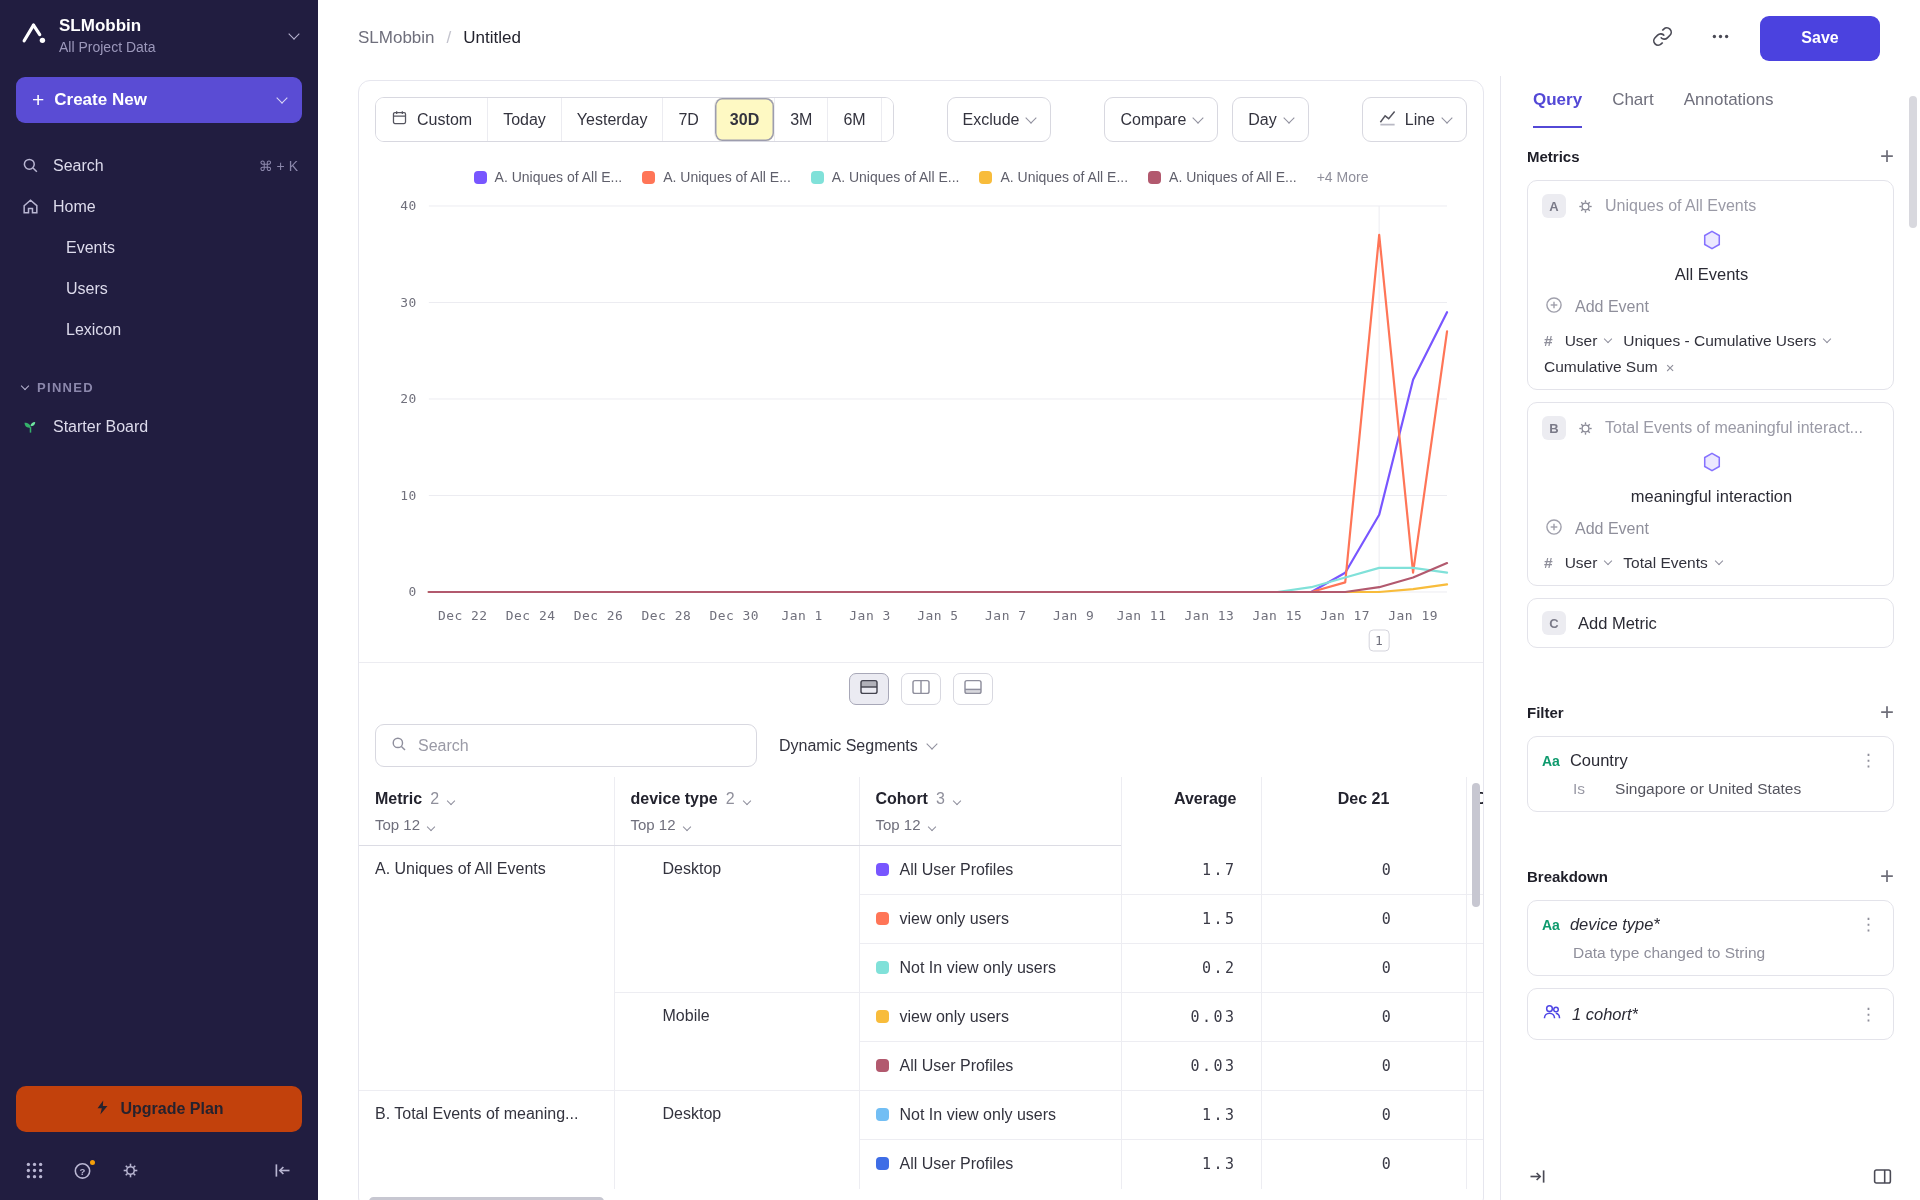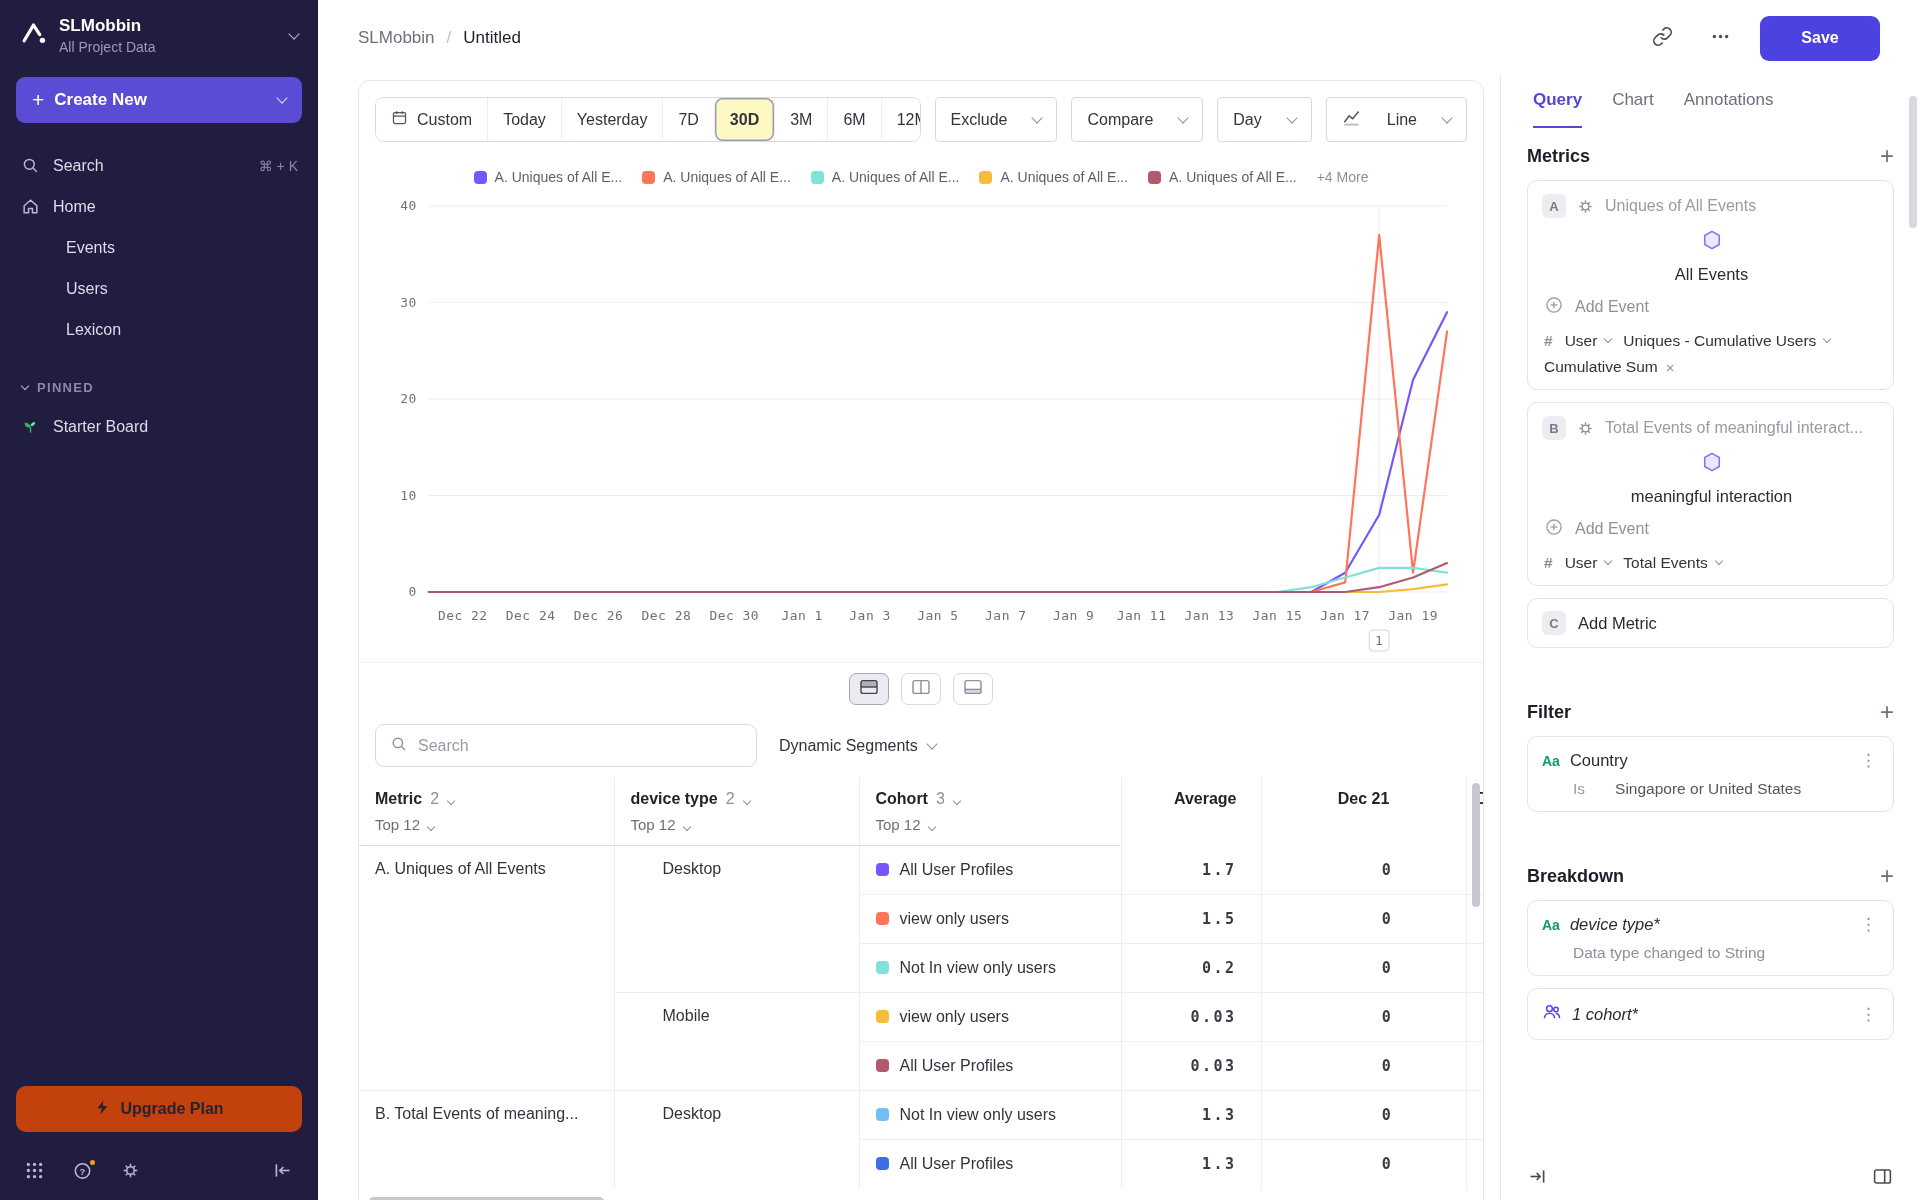--- a/index.html
+++ b/index.html
@@ -55,22 +55,22 @@
   .body-row { flex:1; display:flex; min-height:0; }
   .main { flex:1; min-width:0; padding:4px 16px 0 40px; }
   .report-card { border:1px solid #e6e6ee; border-radius:12px; height:calc(100% + 10px); display:flex; flex-direction:column; overflow:hidden; background:#fff; }
 
   
   .toolbar { display:flex; align-items:center; gap:14px; padding:16px 16px 8px; }
   .seg-group { display:flex; border:1px solid #d8d8e0; border-radius:9px; overflow:hidden; height:45px; align-items:stretch; }
   .seg { border:none; background:#fff; font-family:inherit; font-size:16px; color:#33333e; padding:0 15px; display:flex; align-items:center; gap:9px; cursor:pointer; }
   .seg + .seg { border-left:1px solid #ececf1; }
   .seg.active { background:#fef9c3; box-shadow:inset 0 0 0 1.5px #9d9dae; border-radius:8px; font-weight:700; }
-  .drop-btn { height:45px; border:1px solid #d8d8e0; border-radius:4px; background:#fff; font-family:inherit; font-size:16px; color:#33333e;
-    padding:0 15px; display:flex; align-items:center; gap:26px; cursor:pointer; }
+  .drop-btn { height:45px; border:1px solid #d8d8e0; border-radius:9px; background:#fff; font-family:inherit; font-size:16px; color:#33333e;
+    padding:0 15px; display:flex; align-items:center; gap:8px; cursor:pointer;margin-left:39px; }
   .drop-btn .chev { margin-top:-3px; }
   .push-right { margin-left:auto; }
 
   
   .legend { display:flex; justify-content:center; align-items:center; gap:20px; margin-top:12px; height:30px; font-size:14px; color:#5f5f6b; padding:0 24px; }
   .legend-item { display:flex; align-items:center; gap:8px; cursor:pointer; }
   .legend-swatch { width:13px; height:13px; border-radius:4px; display:inline-block; }
   .legend-more { color:#8f8f9b; cursor:pointer; }
   .chart-box { padding:0 24px; }
   .chart-box svg { display:block; width:100%; height:470px; }
@@ -103,33 +103,33 @@
   .c-avg { text-align:right; padding-right:24px; }
   .c-date { text-align:center; }
   .c-cut { text-align:left; padding-left:10px; }
   td { border-top:1px solid #ededf2; font-size:16px; color:#33333e; }
   tbody tr:first-child td { border-top:none; }
   .metric-cell, .device-cell { vertical-align:top; padding:14px 16px; }
   .device-cell, .cohort-cell, .avg-cell, .date-cell, .cut-cell { border-left:1px solid #ededf2;padding-left:48px; }
   th.dim-col + th.dim-col, th.num-head, th.topn + th.topn { border-left:1px solid #ededf2; }
   .cohort-cell { padding:0 16px; height:49px; white-space:nowrap; cursor:pointer; }
   .dot { display:inline-block; width:13px; height:13px; border-radius:4px; margin-right:11px; vertical-align:-1px; }
-  .num { font-family:"DejaVu Sans Mono", monospace; font-size:15px; letter-spacing:2.5px; color:#3a3a46;font-weight:bold; }
+  .num { font-family:"DejaVu Sans Mono", monospace; font-size:15px; letter-spacing:2.5px; color:#3a3a46; }
   .avg-cell { text-align:right; padding-right:24px; }
   .date-cell { text-align:center; }
   .h-scrollbar { position:absolute; left:10px; bottom:3px; width:235px; height:9px; border-radius:5px; background:#c7c7d1; }
   .v-scrollbar { position:absolute; right:3px; top:6px; width:8px; height:124px; border-radius:4px; background:#c7c7d1; }
 
   
   .query-panel { flex:0 0 420px; border-left:1px solid #e6e6ee; display:flex; flex-direction:column; position:relative; padding:0 26px; background:#fff; }
   .qp-tabs { display:flex; gap:30px; padding:14px 6px 0; height:52px; }
   .qp-tab { font-size:17px; color:#6f6f7c; padding-bottom:12px; cursor:pointer; }
   .qp-tab.active { color:#5348d6; font-weight:600; border-bottom:2.5px solid #5348d6; }
   .qp-heading-row { display:flex; align-items:center; margin-top:16px; margin-bottom:12px; }
-  .qp-heading { font-size:18px; font-weight:700; color:#1e1e28; }
+  .qp-heading { font-size:15px; font-weight:700; color:#1e1e28; }
   .plus-btn { margin-left:auto; border:none; background:transparent; font-size:24px; color:#6f6f7a; cursor:pointer; line-height:1; font-family:inherit; }
   .qcard { border:1px solid #e3e3ea; border-radius:10px; padding:13px 14px; margin-bottom:12px; background:#fff; }
   .q-head { display:flex; align-items:center; gap:10px; min-width:0; }
   .q-badge { flex:0 0 24px; width:24px; height:24px; border-radius:6px; background:#ececf1; color:#7a7a88; font-size:13px; font-weight:700;
     display:flex; align-items:center; justify-content:center; }
   .gear-ico { width:19px; height:19px; color:#8a8a96; flex:0 0 auto; cursor:pointer; }
   .q-title { font-size:16px; color:#9a9aa6; white-space:nowrap; overflow:hidden; text-overflow:ellipsis; }
   .q-event { display:flex; align-items:center; gap:11px; margin-top:12px; padding-left:2px; cursor:pointer;flex-direction:column; }
   .q-event-name { font-size:16.5px; font-weight:500; color:#2b2b35; }
   .q-addevent { display:flex; align-items:center; gap:11px; margin-top:11px; padding-left:2px; color:#8f8f9b; font-size:16px; cursor:pointer; }

